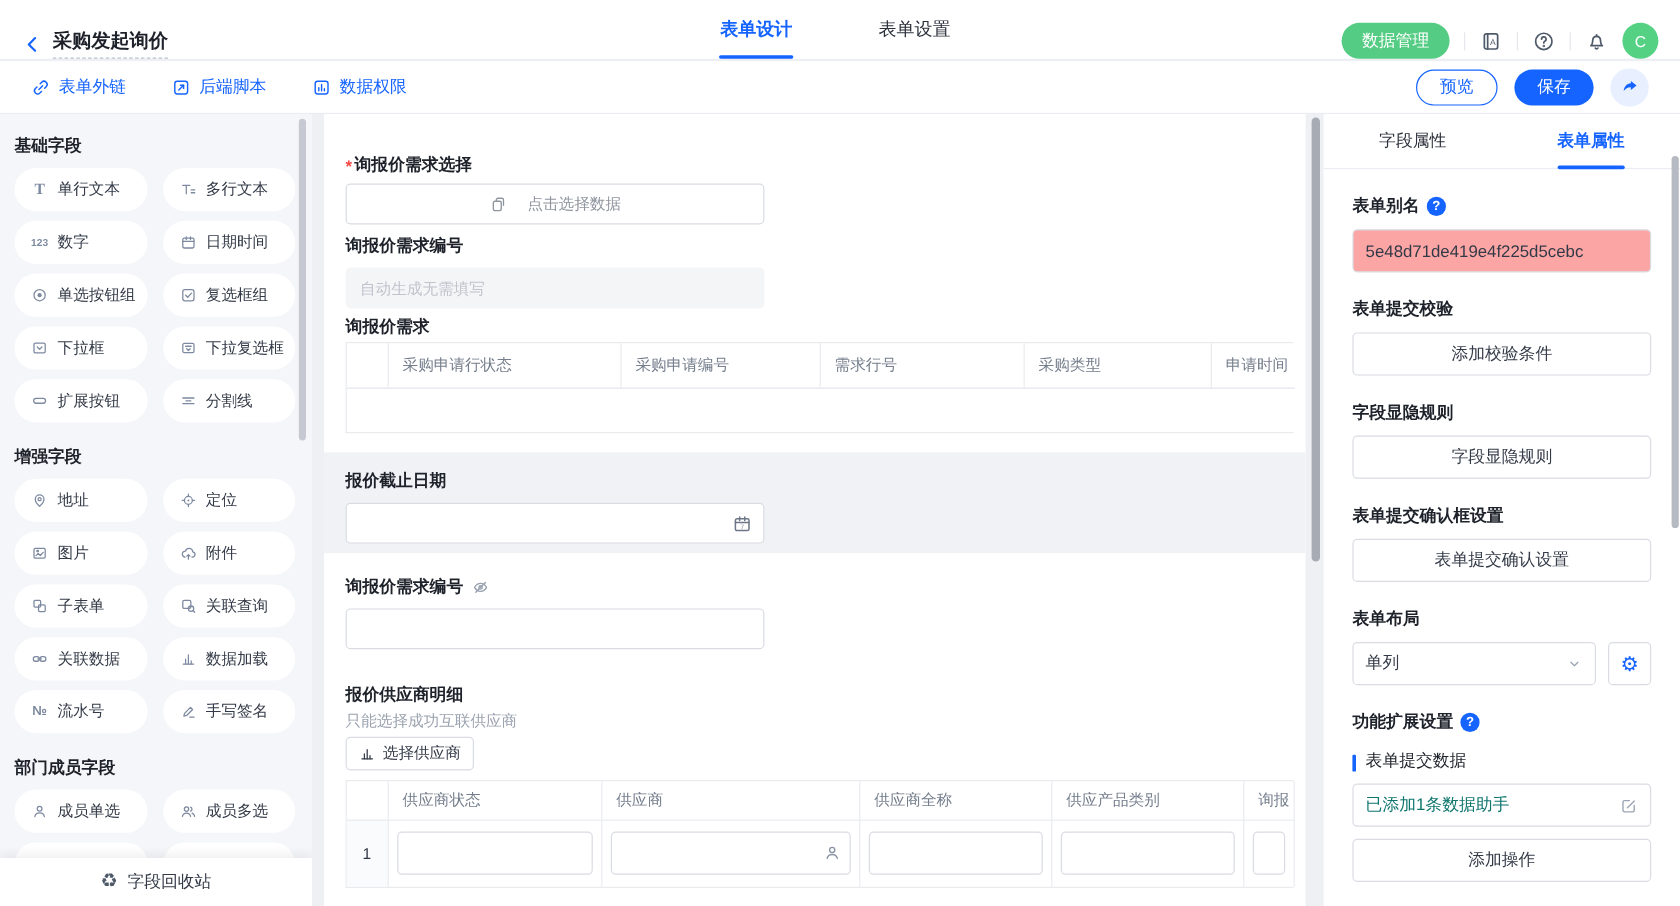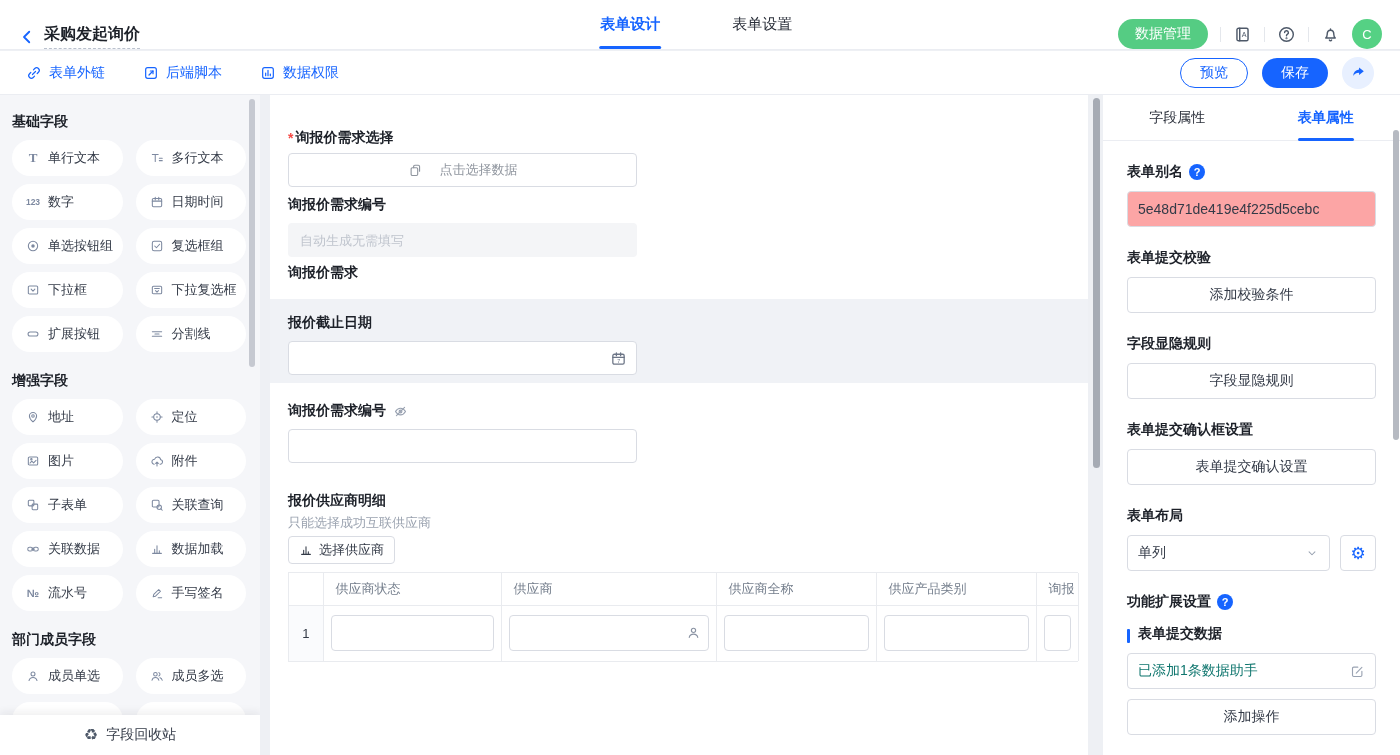--- a/index.html
+++ b/index.html
@@ -89,21 +89,21 @@
 .pgroup{margin-top:22px}
 .pgroup:first-of-type{margin-top:18px}
 .plabel-row{display:flex;align-items:center;gap:6px;font-size:14px;font-weight:700}
 .qmark{width:16px;height:16px;border-radius:50%;background:#1664FF;color:#fff;font-size:11px;font-weight:700;display:inline-flex;align-items:center;justify-content:center;flex:none}
 .pinput{margin-top:10px;width:100%;height:36px;border:1px solid #d9dce3;border-radius:4px;padding:0 10px;font-size:14px;color:#333a47;font-family:inherit;display:block;background:#fca5a5}
 .pbtn{margin-top:10px;width:100%;height:36px;border:1px solid #d9dce3;border-radius:4px;background:#fff;font-size:14px;color:#333a47;cursor:pointer;font-family:inherit}
 .layout-row{margin-top:10px;display:flex;gap:10px}
 .pselect{flex:1;height:36px;border:1px solid #d9dce3;border-radius:4px;display:flex;align-items:center;justify-content:space-between;padding:0 10px;font-size:14px;color:#333a47;cursor:pointer;background:#fff}
 .chev{color:#9aa3b2;display:flex}
 .gearbtn{width:36px;height:36px;flex:none;border:1px solid #d9dce3;border-radius:4px;background:#fff;display:flex;align-items:center;justify-content:center;color:#1664FF;font-size:17px;cursor:pointer}
-.sub-label{display:flex;align-items:flex-end;gap:8px;font-size:14px;font-weight:700;margin-top:19px}
+.sub-label{display:flex;align-items:flex-end;gap:8px;font-size:14px;font-weight:400;margin-top:19px}
 .blue-bar{width:3px;height:14px;background:#1664FF;border-radius:1px;flex:none}
 .helper-box{margin-top:10px;height:36px;border:1px solid #d9dce3;border-radius:4px;display:flex;align-items:center;justify-content:space-between;padding:0 10px;font-size:14px;color:#0f766e;background:#fff;cursor:pointer}
 .edit-icon{color:#9aa3b2;display:flex}
 </style>
 </head>
 <body>
 
 <div id="app">
 
   <header class="hdr">
@@ -433,20 +433,44 @@
       <div class="flabel">
           <span>询报价需求编号</span>
         </div>
       <input class="dis-input" disabled="" placeholder="自动生成无需填写" style="">
     </div>
 
     <div class="mt6">
       <div class="flabel">
           <span>询报价需求</span>
         </div>
+      <div class="tblwrap">
+        <table class="tbl1">
+          <thead>
+              <tr id="t1h">
+                <th></th>
+                <th>采购申请行状态</th>
+                <th>采购申请编号</th>
+                <th>需求行号</th>
+                <th>采购类型</th>
+                <th>申请时间</th>
+              </tr>
+            </thead>
+          <tbody>
+              <tr>
+            <td></td>
+                <td></td>
+                <td></td>
+                <td></td>
+                <td></td>
+                <td></td>
+          </tr>
+            </tbody>
+        </table>
+      </div>
     </div>
 
     <div class="band">
       <div class="flabel">
           <span>报价截止日期</span>
         </div>
       <div class="date-wrap">
         <span class="date-icon">
             <svg viewBox="0 0 24 24" width="17" height="17" fill="none" stroke="currentColor" stroke-width="1.8" stroke-linecap="round" stroke-linejoin="round">
               <rect x="4" y="6" width="16" height="14" rx="2"></rect>

